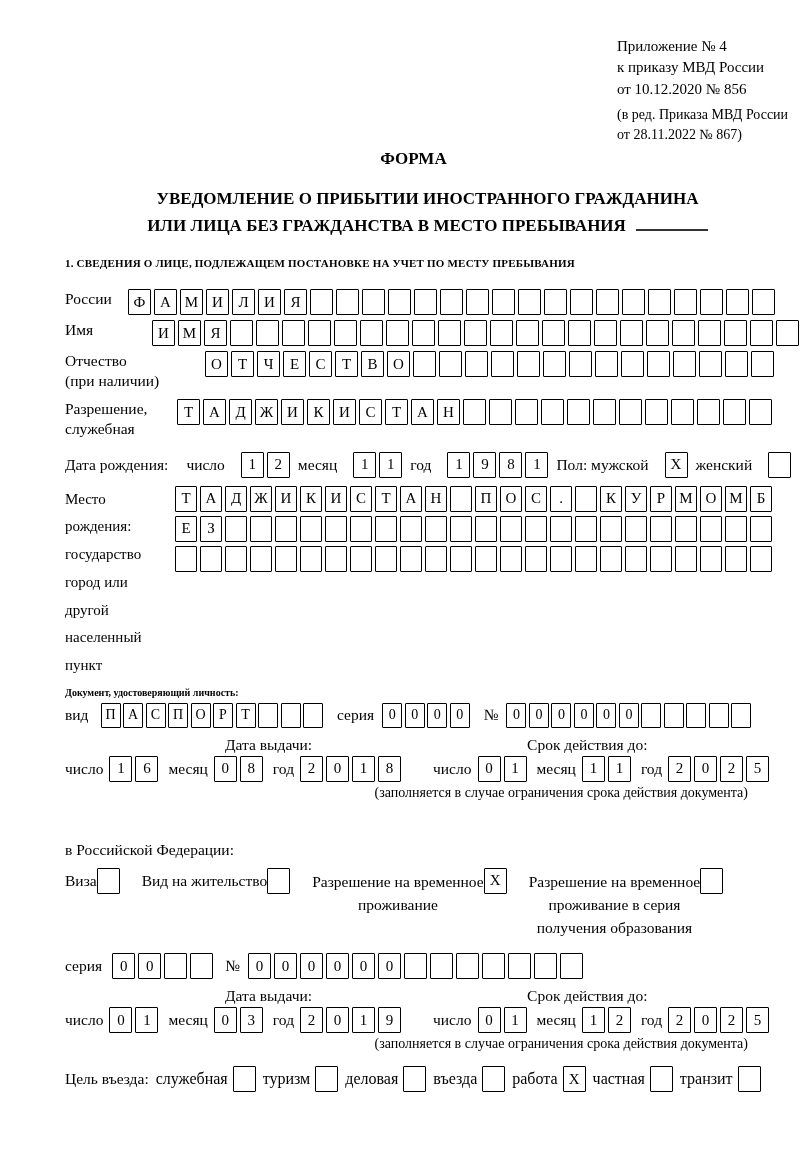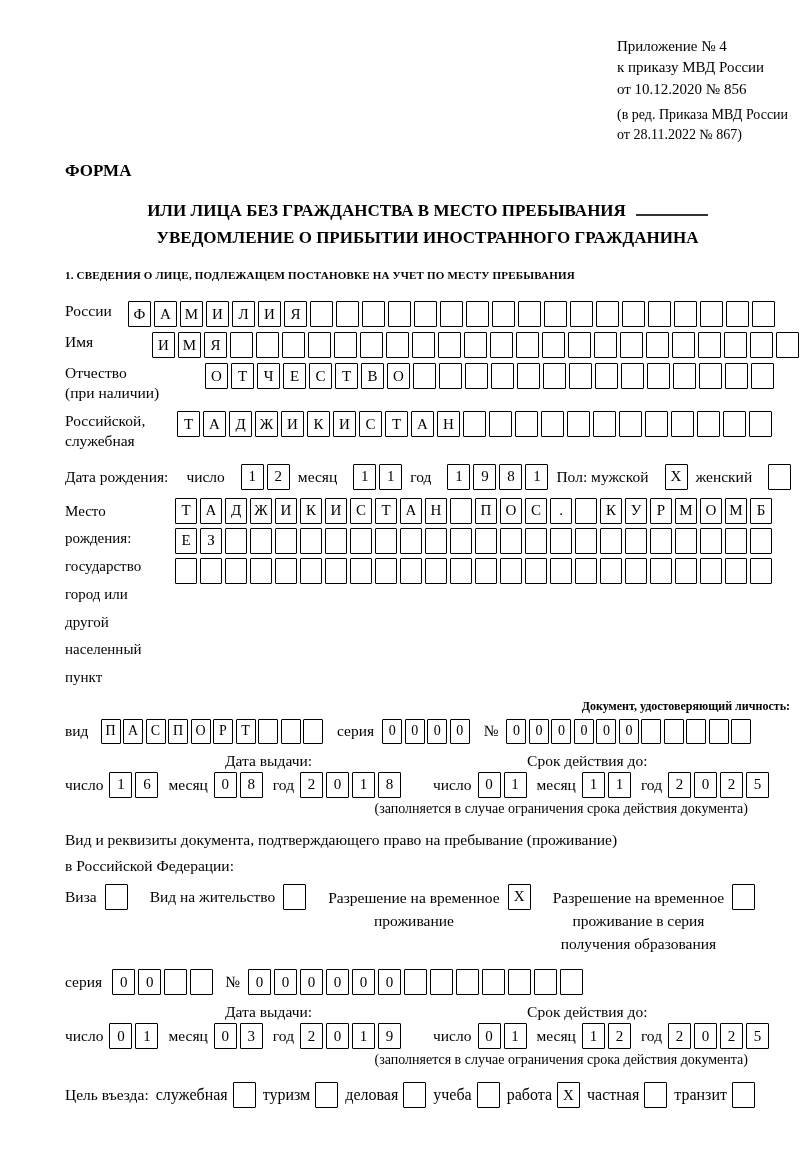--- a/index.html
+++ b/index.html
@@ -6,21 +6,21 @@
   body{
     width:800px;height:1163px;background:#ffffff;color:#000;
     font-family:"Liberation Serif","DejaVu Serif",serif;
     font-size:16px;
   }
   .page{box-sizing:border-box;width:800px;height:1163px;padding:36px 10px 0 65px;overflow:hidden;}
 
   .appendix{margin-left:552px;font-size:15px;line-height:1.42;}
   .appendix .ed{font-size:14px;}
   .appendix .gap{margin-top:5px;}
-  .forma{font-weight:bold;font-size:17px;text-align:left;padding-right:28px;margin-top:16px;}
+  .forma{font-weight:bold;font-size:17px;text-align:center;padding-right:28px;margin-top:4px;}
 
   .title{text-align:center;font-weight:bold;font-size:17px;margin-top:16px;line-height:1.6;}
   .blank-line{display:inline-block;width:72px;border-bottom:2.2px solid #333;margin-left:10px;}
 
   .sect{font-weight:bold;font-size:11px;margin-top:18px;letter-spacing:.2px;}
 
   .row{display:flex;align-items:flex-start;}
   .lbl{font-size:15.5px;line-height:1.3;flex:none;}
   .cells{display:inline-flex;gap:3px;flex:none;}
   .cell{
@@ -40,41 +40,41 @@
   .r-patr{margin-top:5px;}
   .r-citiz{margin-top:8px;}
   .w63{width:63px;} .w140{width:140px;} .w112{width:112px;} .w110{width:110px;}
 
   .r-birth{margin-top:12px;align-items:center;}
   .r-birth .lbl{margin-right:8px;}
   .r-birth .cells{margin:0 8px;}
 
   .r-bplace{margin-top:8px;}
 
-  .doc-head{text-align:right;font-weight:bold;font-size:12px;margin-top:7px;}
+  .doc-head{text-align:left;font-weight:bold;font-size:10px;margin-top:7px;}
 
   .r-vid{margin-top:5px;align-items:center;}
   .r-vid .lbl{margin-right:12px;}
   .r-vid .mid{margin:0 8px 0 14px;}
 
   .dates-head{display:flex;font-size:15.5px;margin-top:8px;}
   .dates-head .h1{margin-left:160px;}
   .dates-head .h2{margin-left:215px;}
   .r-dates{margin-top:2px;align-items:center;}
   .dgroup{display:inline-flex;align-items:center;}
   .dgroup .lbl{margin-right:6px;}
   .dgroup .cells{margin-right:10px;}
   .dgroup .cells:last-child{margin-right:0;}
   .dgroup.right{margin-left:32px;}
   .note{font-size:14px;text-align:right;padding-right:42px;margin-top:3px;}
 
   .para{margin-top:10px;font-size:15.5px;line-height:1.7;}
 
   .r-permits{margin-top:4px;}
-  .pair{display:inline-flex;align-items:flex-start;gap:8px;}
+  .pair{display:inline-flex;align-items:flex-start;}
   .pair .txt{font-size:15.5px;line-height:1.4;padding-top:2px;}
   .stack{display:inline-flex;flex-direction:column;align-items:center;font-size:15.5px;line-height:1.5;padding-top:2px;}
   .r-permits .pair{margin-right:22px;}
   .r-permits .pair:last-child{margin-right:0;}
 
   .r-pseries{margin-top:14px;align-items:center;}
   .r-pseries .lbl{margin-right:10px;}
   .r-pseries .mid{margin:0 8px 0 12px;}
 
   .r-purpose{margin-top:14px;align-items:center;gap:7px;font-size:15px;flex-wrap:nowrap;}
@@ -90,24 +90,24 @@
     <div>Приложение № 4</div>
     <div>к приказу МВД России</div>
     <div>от 10.12.2020 № 856</div>
     <div class="ed gap">(в ред. Приказа МВД России</div>
     <div class="ed">от 28.11.2022 № 867)</div>
   </div>
 
   <div class="forma">ФОРМА</div>
 
   <div class="title">
+    <div>УВЕДОМЛЕНИЕ О ПРИБЫТИИ ИНОСТРАННОГО ГРАЖДАНИНА</div>
     <div>
       <span>ИЛИ ЛИЦА БЕЗ ГРАЖДАНСТВА В МЕСТО ПРЕБЫВАНИЯ</span><span class="blank-line"></span>
     </div>
-    <div>УВЕДОМЛЕНИЕ О ПРИБЫТИИ ИНОСТРАННОГО ГРАЖДАНИНА</div>
   </div>
 
   <div class="sect">1. СВЕДЕНИЯ О ЛИЦЕ, ПОДЛЕЖАЩЕМ ПОСТАНОВКЕ НА УЧЕТ ПО МЕСТУ ПРЕБЫВАНИЯ</div>
 
   <div class="row r-surname">
     <span class="lbl w63">России</span>
     <span class="cells">
         <span class="cell">Ф</span>
         <span class="cell">А</span>
         <span class="cell">М</span>
@@ -193,21 +193,21 @@
         <span class="cell"></span>
         <span class="cell"></span>
         <span class="cell"></span>
         <span class="cell"></span>
         <span class="cell"></span>
       </span>
   </div>
 
   <div class="row r-citiz">
     <span class="lbl w112">
-      <span>Российской,</span><br>
+      <span>Разрешение,</span><br>
       <span>служебная</span>
     </span>
     <span class="cells">
         <span class="cell">Т</span>
         <span class="cell">А</span>
         <span class="cell">Д</span>
         <span class="cell">Ж</span>
         <span class="cell">И</span>
         <span class="cell">К</span>
         <span class="cell">И</span>
@@ -427,21 +427,21 @@
           <span class="cell">2</span>
           <span class="cell">0</span>
           <span class="cell">2</span>
           <span class="cell">5</span>
         </span>
     </span>
   </div>
   <div class="note">(заполняется в случае ограничения срока действия документа)</div>
 
   <div class="para">
-    <span>Вид и реквизиты документа, подтверждающего право на пребывание (проживание)</span><br>
+    <br>
     <span>в Российской Федерации:</span>
   </div>
 
   <div class="row r-permits">
     <span class="pair">
       <span class="txt">Виза</span>
       <span class="cells">
           <span class="cell"></span>
         </span>
     </span>
@@ -558,21 +558,21 @@
           <span class="cell"></span>
         </span>
     </span>
     <span class="pair">
       <span class="txt">деловая</span>
       <span class="cells">
           <span class="cell"></span>
         </span>
     </span>
     <span class="pair">
-      <span class="txt">учеба</span>
+      <span class="txt">въезда</span>
       <span class="cells">
           <span class="cell"></span>
         </span>
     </span>
     <span class="pair">
       <span class="txt">работа</span>
       <span class="cells">
           <span class="cell">X</span>
         </span>
     </span>

